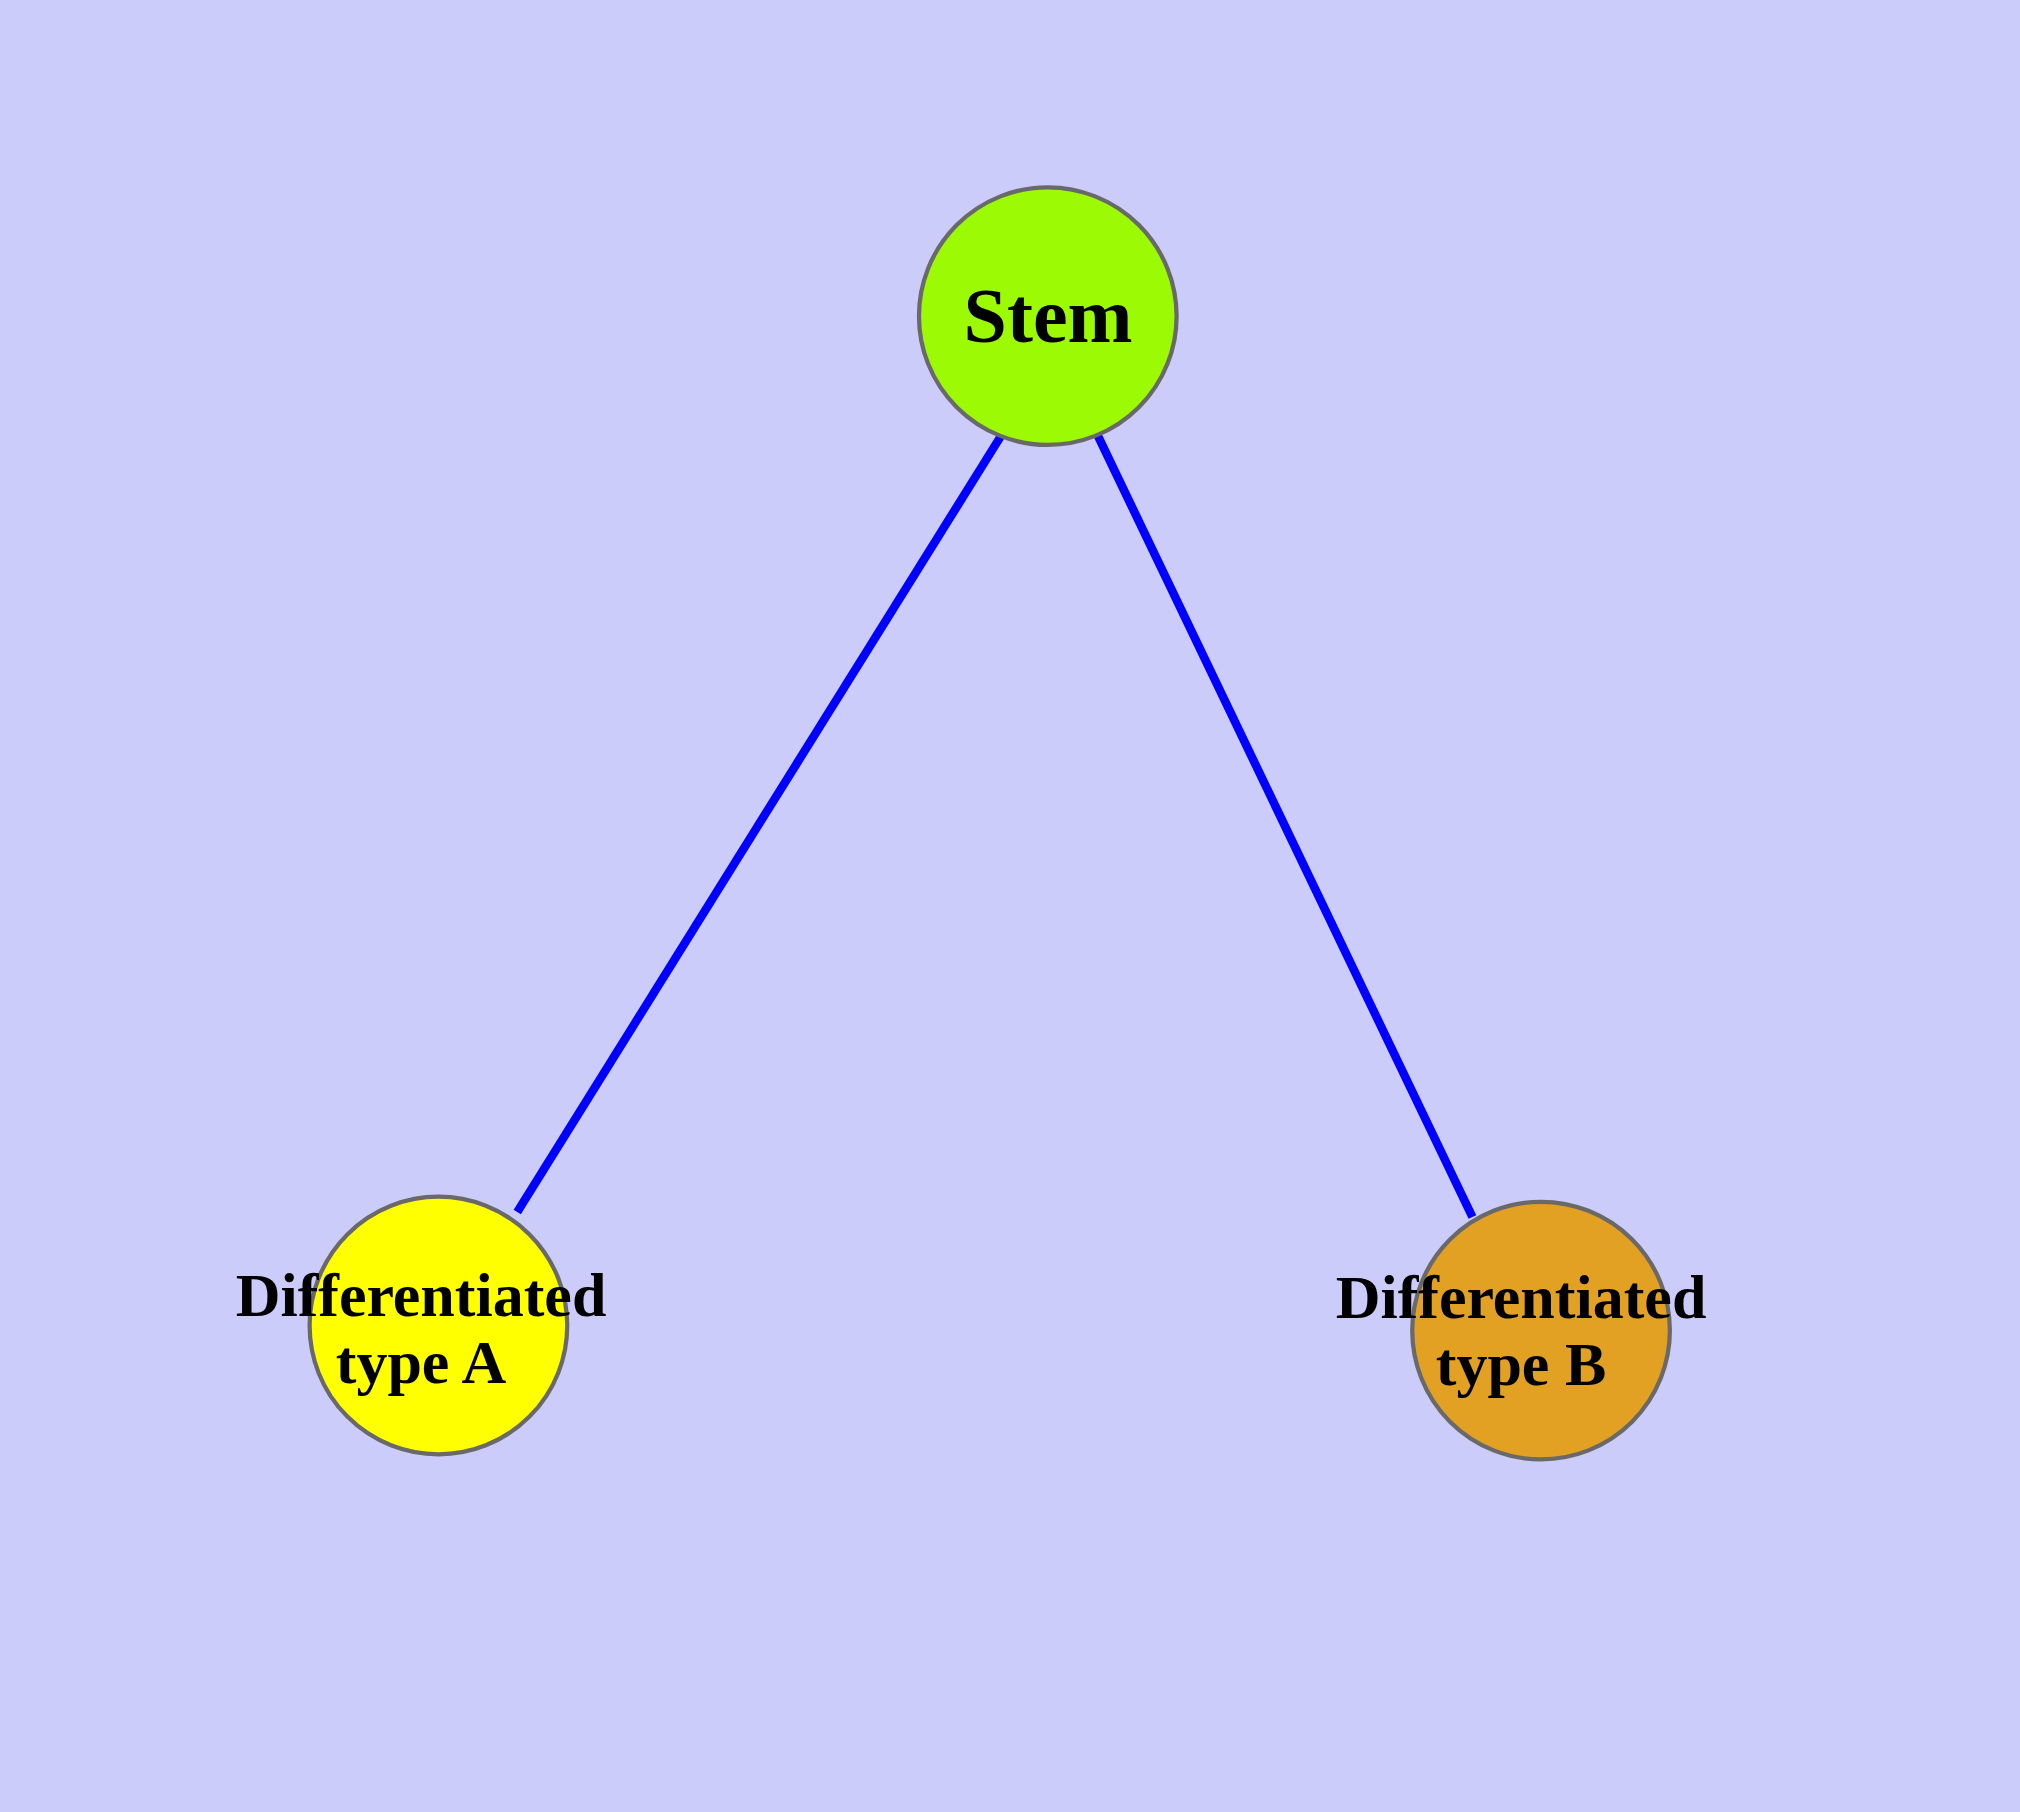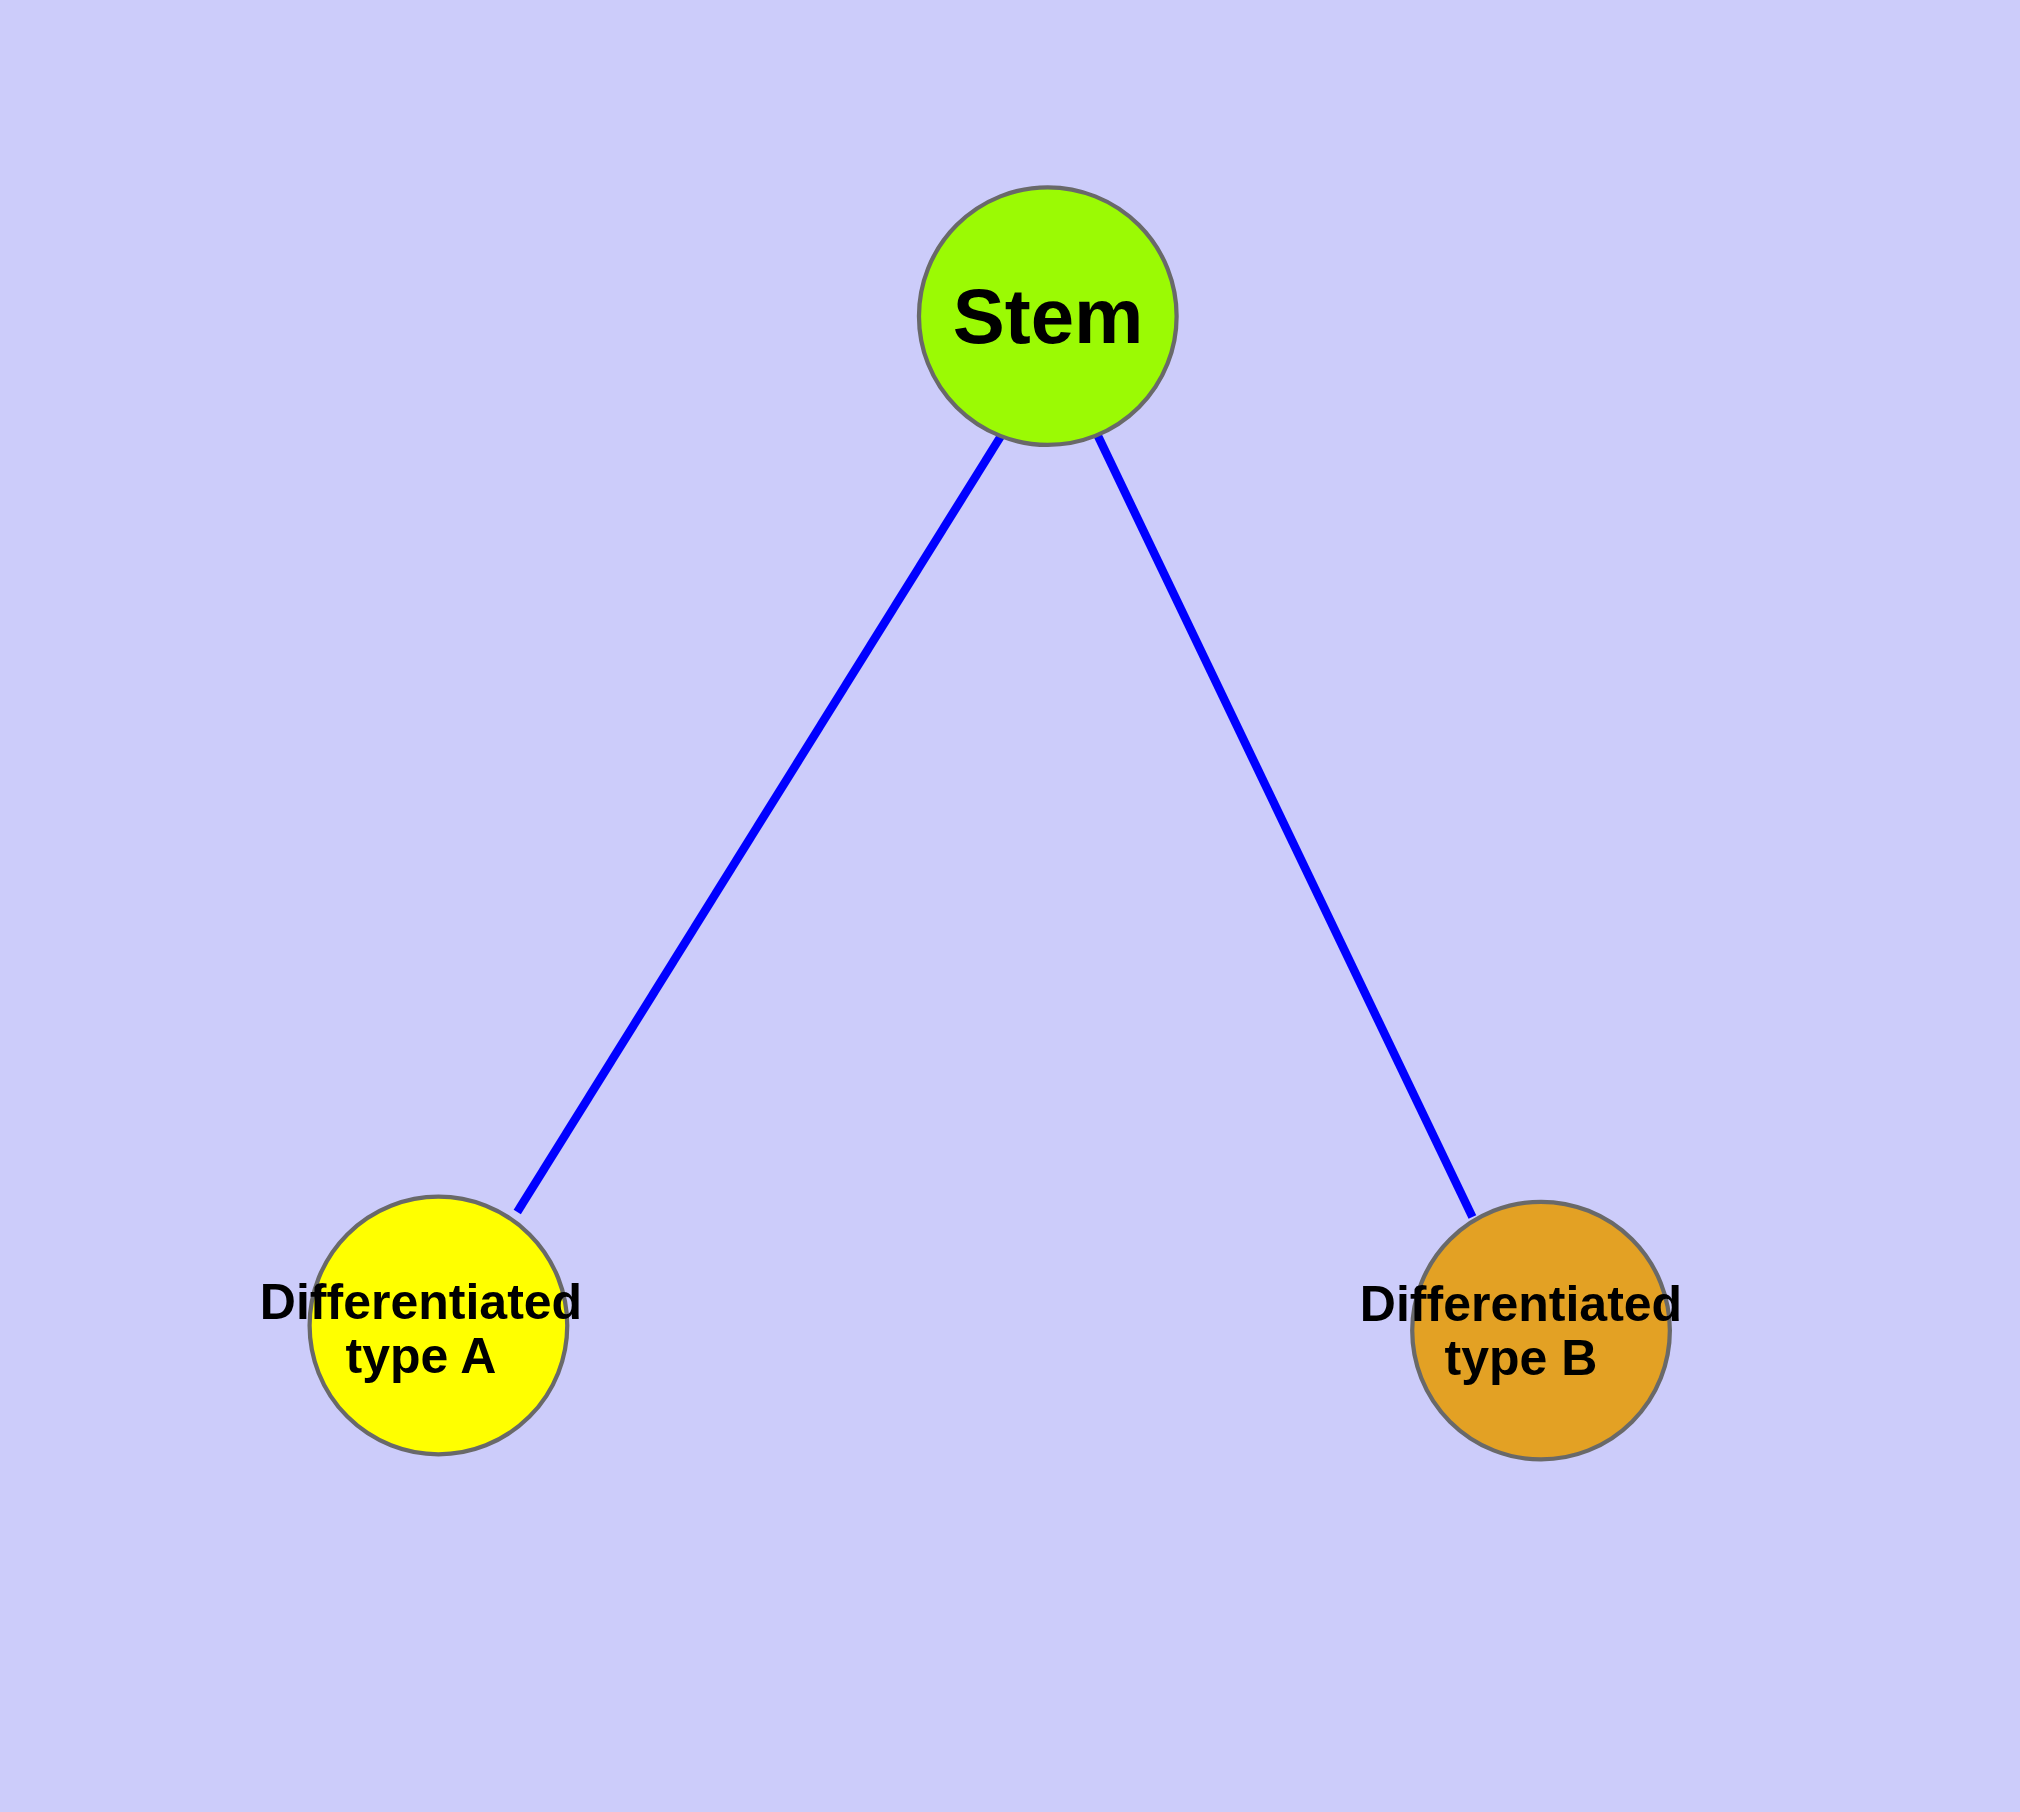--- a/index.html
+++ b/index.html
@@ -24,33 +24,33 @@
     position: absolute;
     top: 0;
     left: 0;
     width: 2021px;
     height: 1812px;
     display: block;
   }
   .node-label {
     position: absolute;
     color: #000000;
-    font-family: Liberation Sans, sans-serif;
+    font-family: Liberation Serif, serif;
     font-weight: bold;
     text-align: center;
     line-height: 1.08;
     white-space: pre;
     pointer-events: none;
     transform: translate(-50%, -50%);
   }
   .node-label.stem-label {
     font-size: 78px;
   }
   .node-label.leaf-label {
-    font-size: 50px;
+    font-size: 62px;
   }
 </style>
 </head>
 <body>
 
 <div id="graph-canvas">
 
   <svg id="graph-svg" viewBox="0 0 2384 2138" xmlns="http://www.w3.org/2000/svg">
     <g id="edge-layer">
         <line x1="1181" y1="514" x2="610" y2="1430" stroke="#0000ff" stroke-width="10" stroke-linecap="butt"></line>

